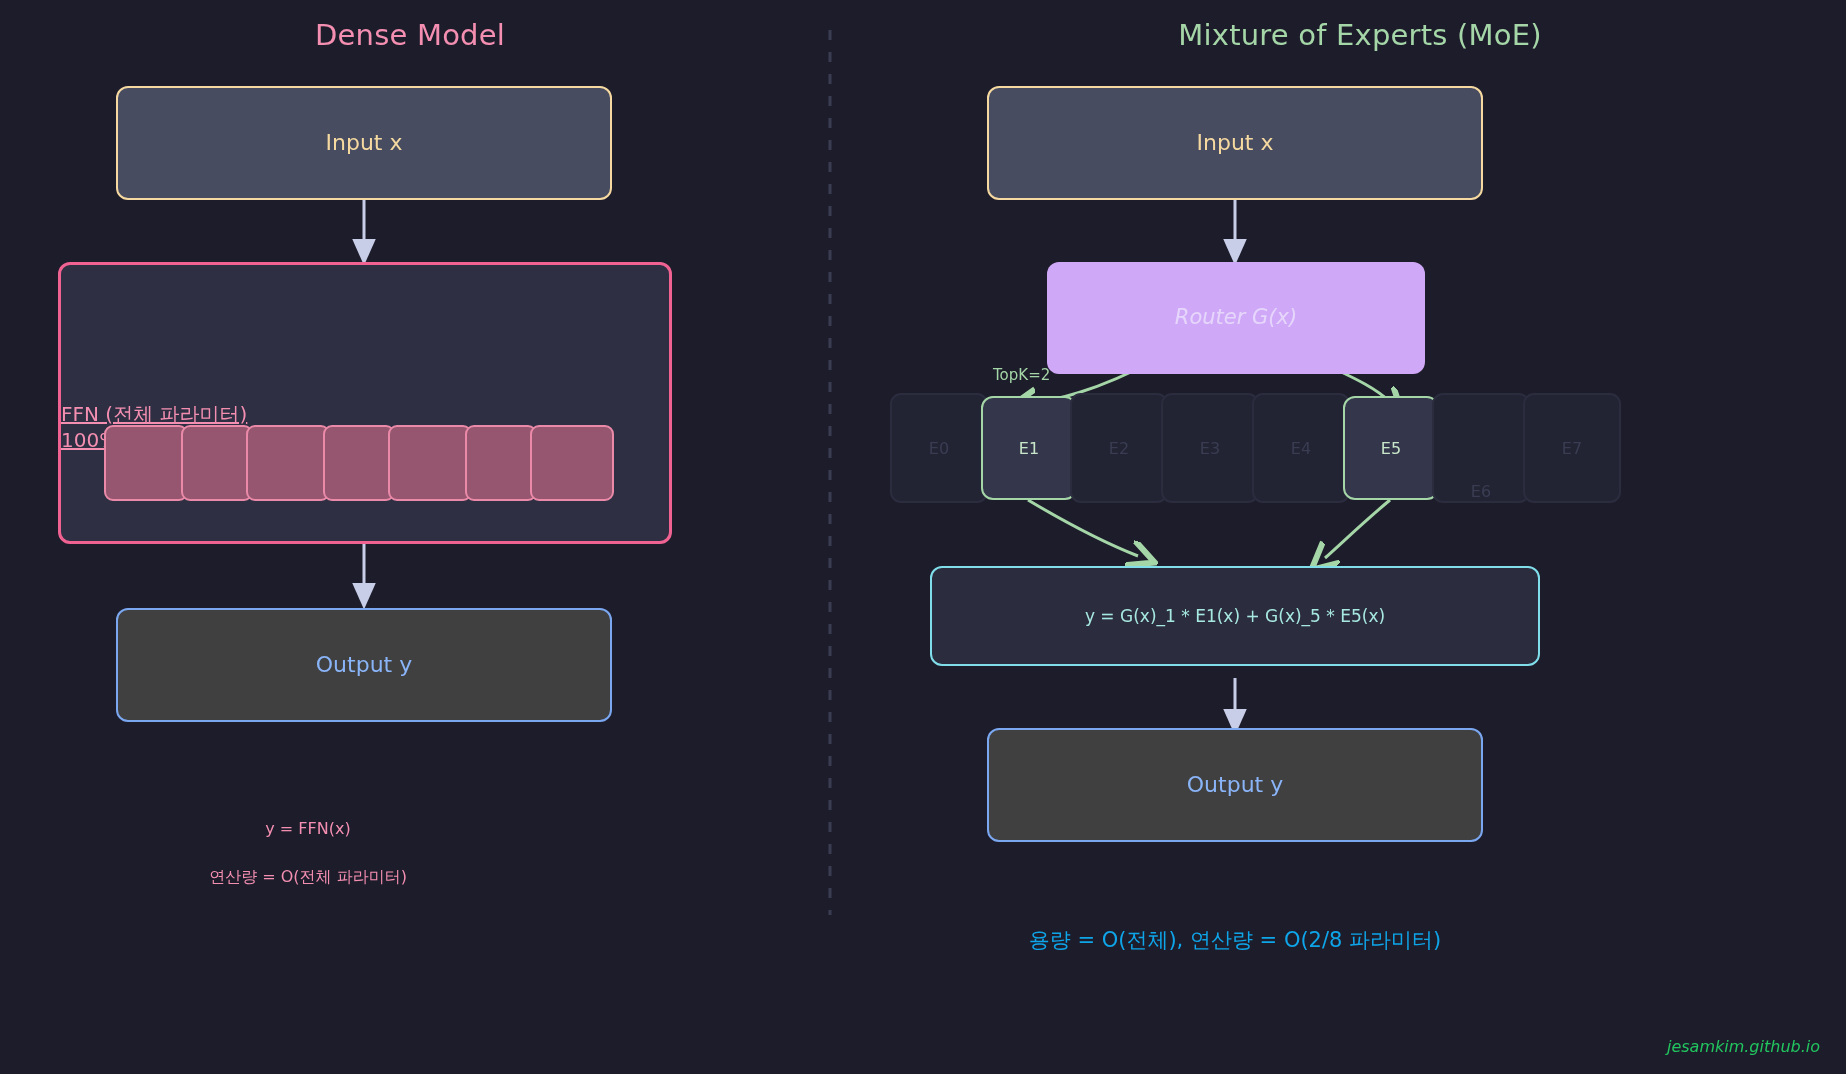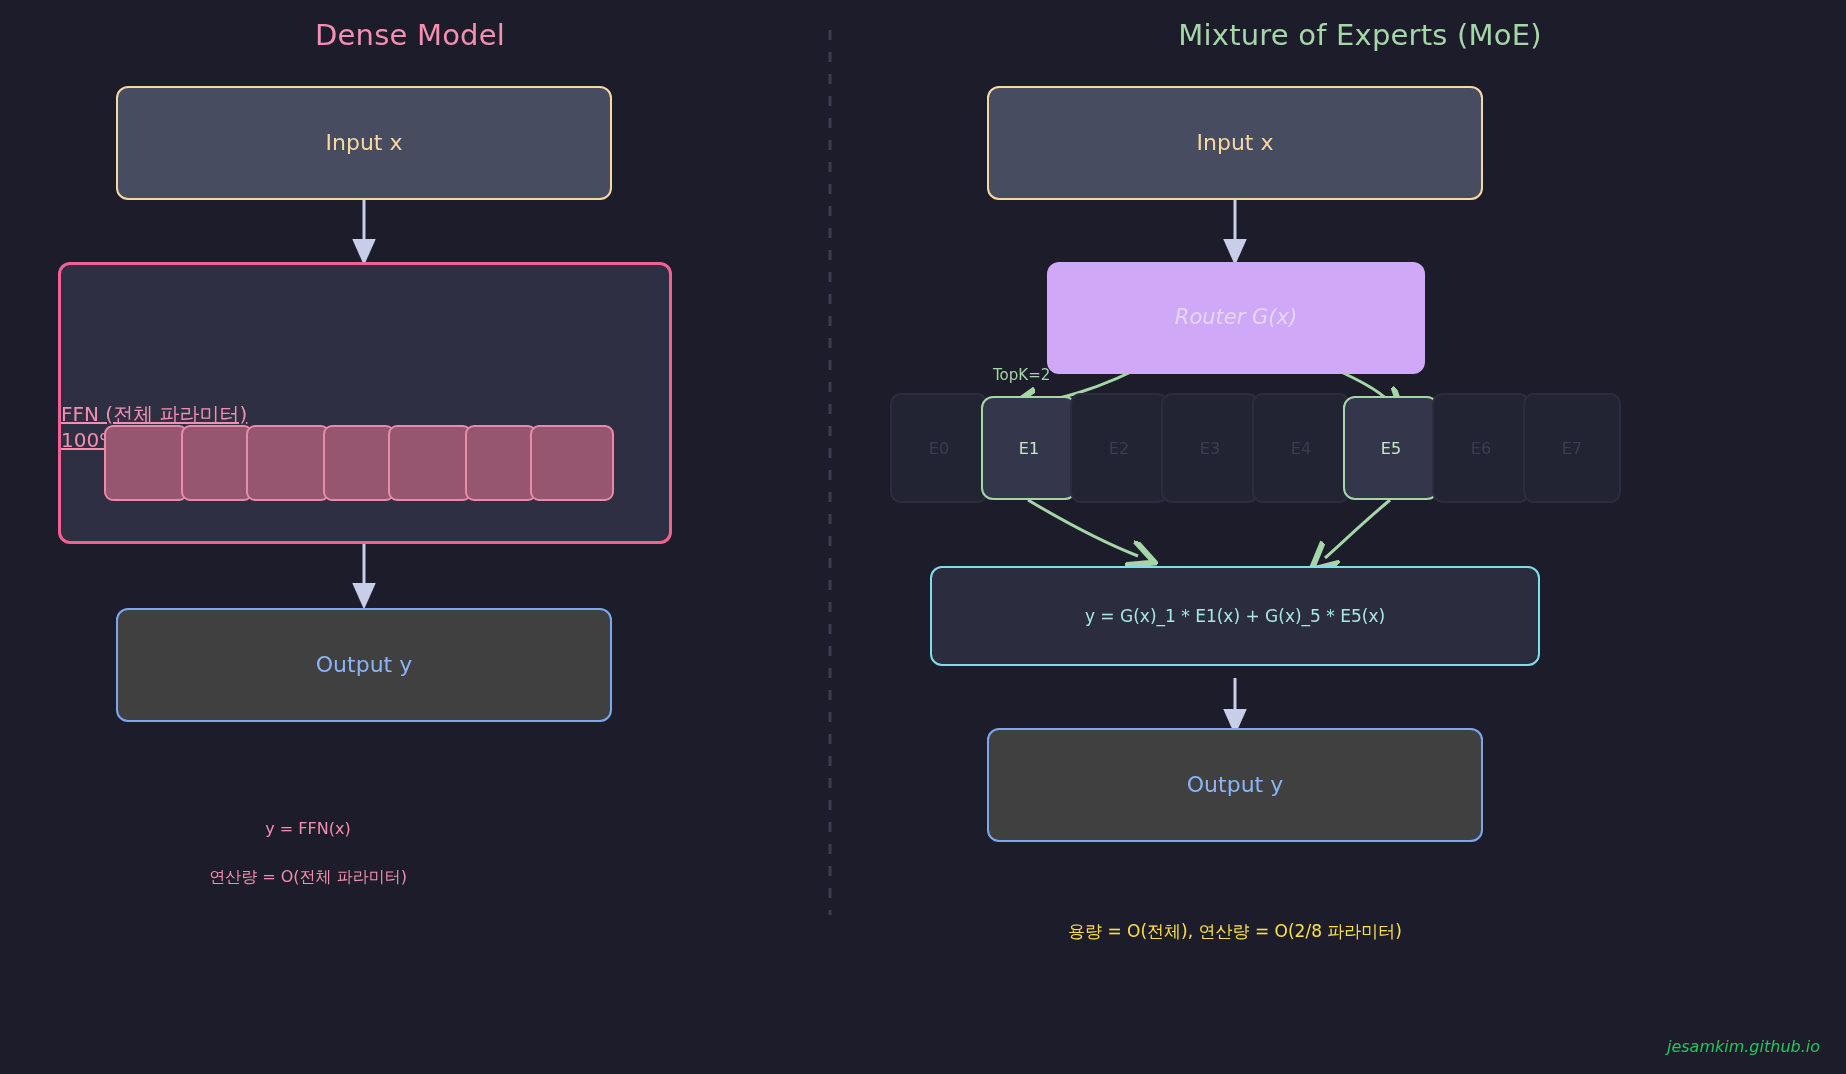--- a/index.html
+++ b/index.html
@@ -32,21 +32,21 @@
 
   .expert-rail{position:absolute;display:flex;}
   .exp{box-sizing:border-box;height:110px;border-radius:11px;display:flex;
        align-items:center;justify-content:center;font-size:16px;margin-right:-7px;}
   .exp.off{background:#222434;border:2px solid #2b2d3f;color:#3a3d52;}
   .exp.on{background:#34374c;border:2.5px solid #a5d6a7;color:#c8e6c9;
           height:104px;align-self:center;border-radius:12px;}
 
   .cap{position:absolute;text-align:center;line-height:1.5;white-space:pre-line;}
   .cap.dense{color:#f48fb1;font-size:16px;left:0;top:793px;width:616px;}
-  .cap.moe{color:#fde047;font-size:17px;left:880px;top:905px;width:340px;}
+  .cap.moe{color:#0ea5e9;font-size:21px;left:880px;top:905px;width:340px;}
 
   .topk{position:absolute;color:#a5d6a7;font-size:15px;left:993px;top:366px;}
 
   .wm{position:absolute;right:26px;bottom:18px;color:#22c55e;font-size:16px;font-style:italic;}
 </style>
 </head>
 <body>
 
 <div class="canvas">
 
@@ -130,21 +130,21 @@
       </div>
       <div class="exp off" style="width: 98px;">
         <span>E3</span>
       </div>
       <div class="exp off" style="width: 98px;">
         <span>E4</span>
       </div>
       <div class="exp on" style="width: 96px;">
         <span>E5</span>
       </div>
-      <div class="exp off" style="width: 98px;">
+      <div class="exp off" style="width: 98px; align-items: flex-end;">
         <span>E6</span>
       </div>
       <div class="exp off" style="width: 98px;">
         <span>E7</span>
       </div>
     </div>
 
   <div class="nodebox b-combine" style="left:930px;top:566px;width:610px;height:100px;">
     <span>y = G(x)_1 * E1(x) + G(x)_5 * E5(x)</span>
   </div>

